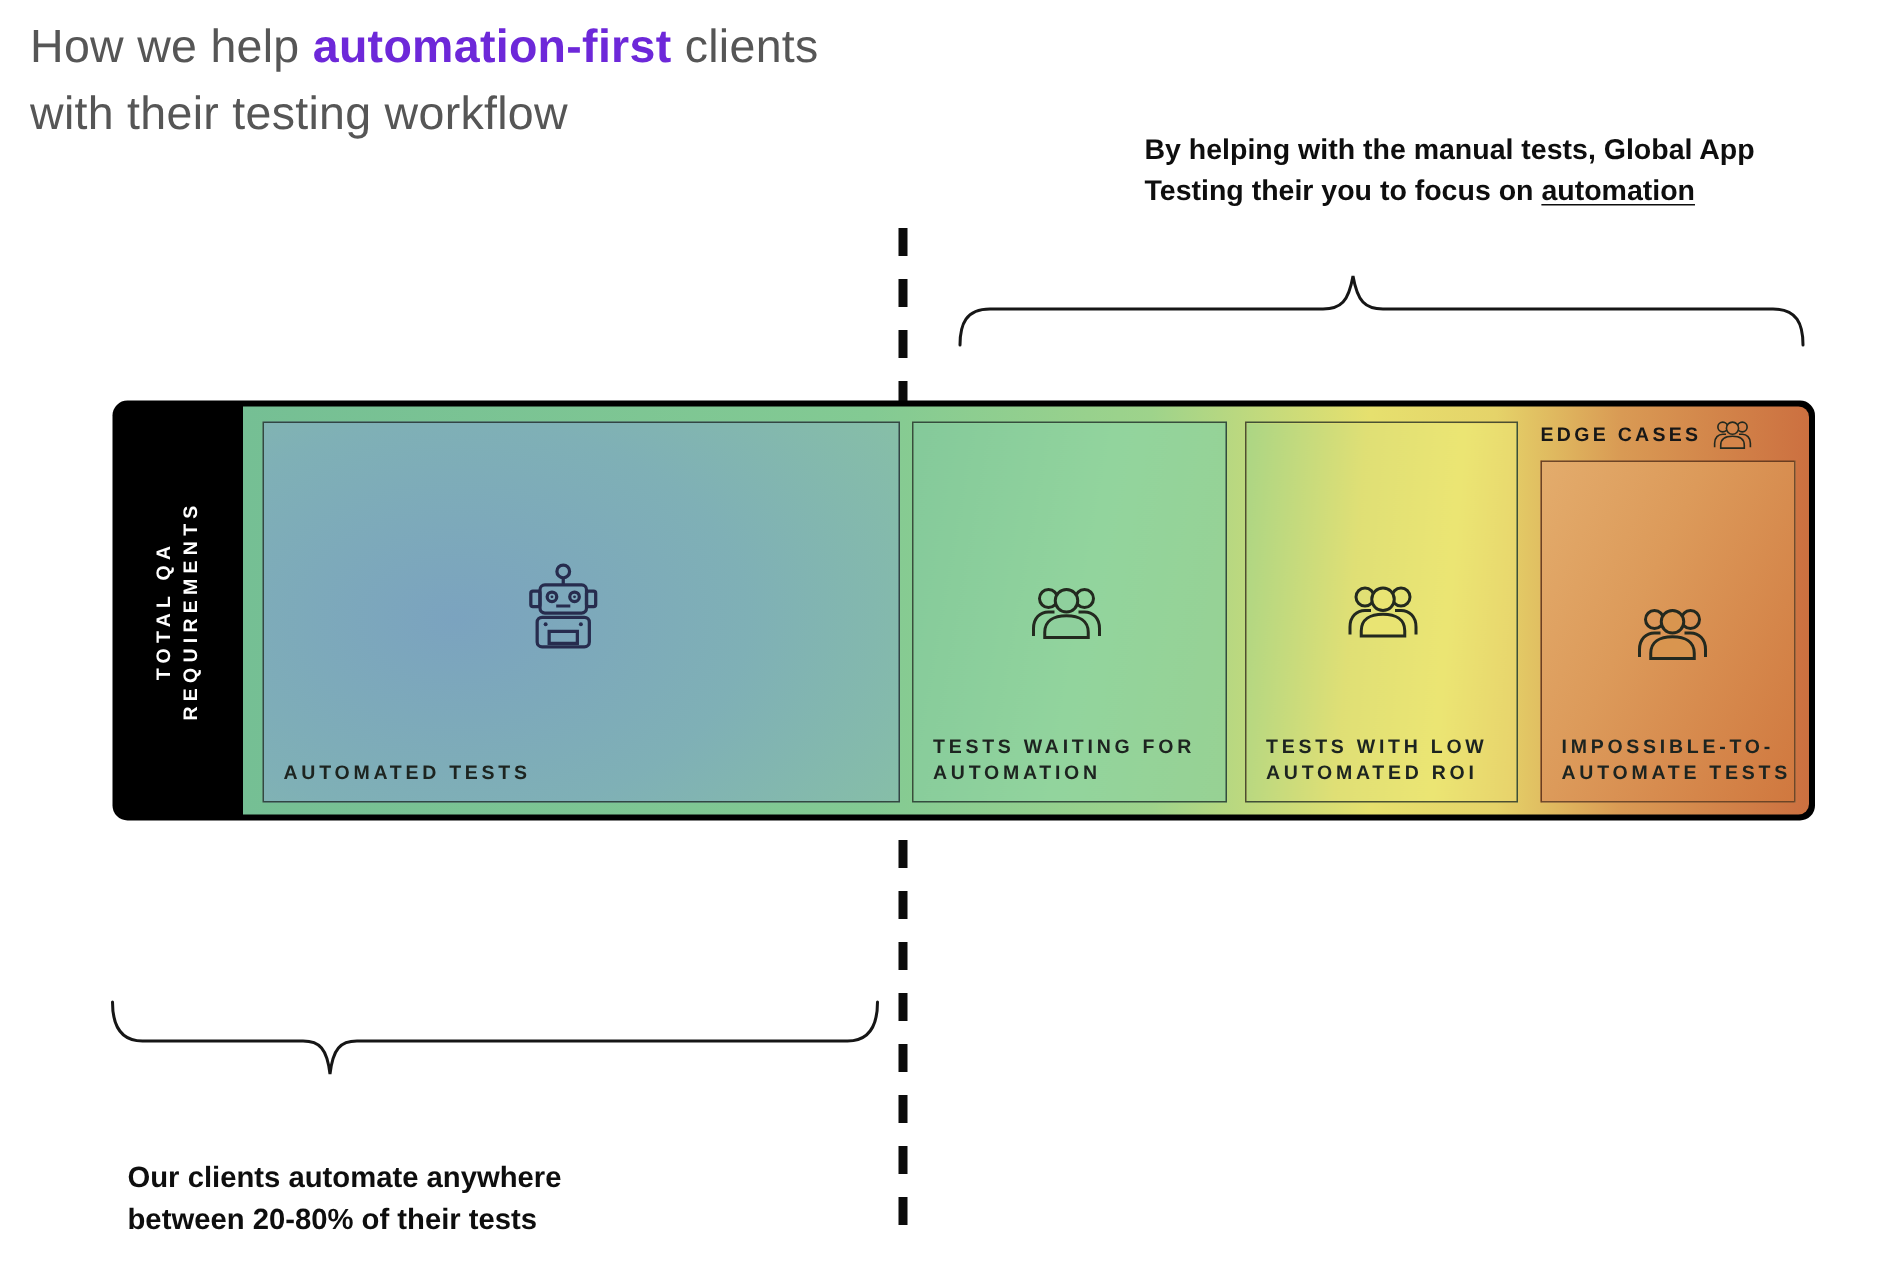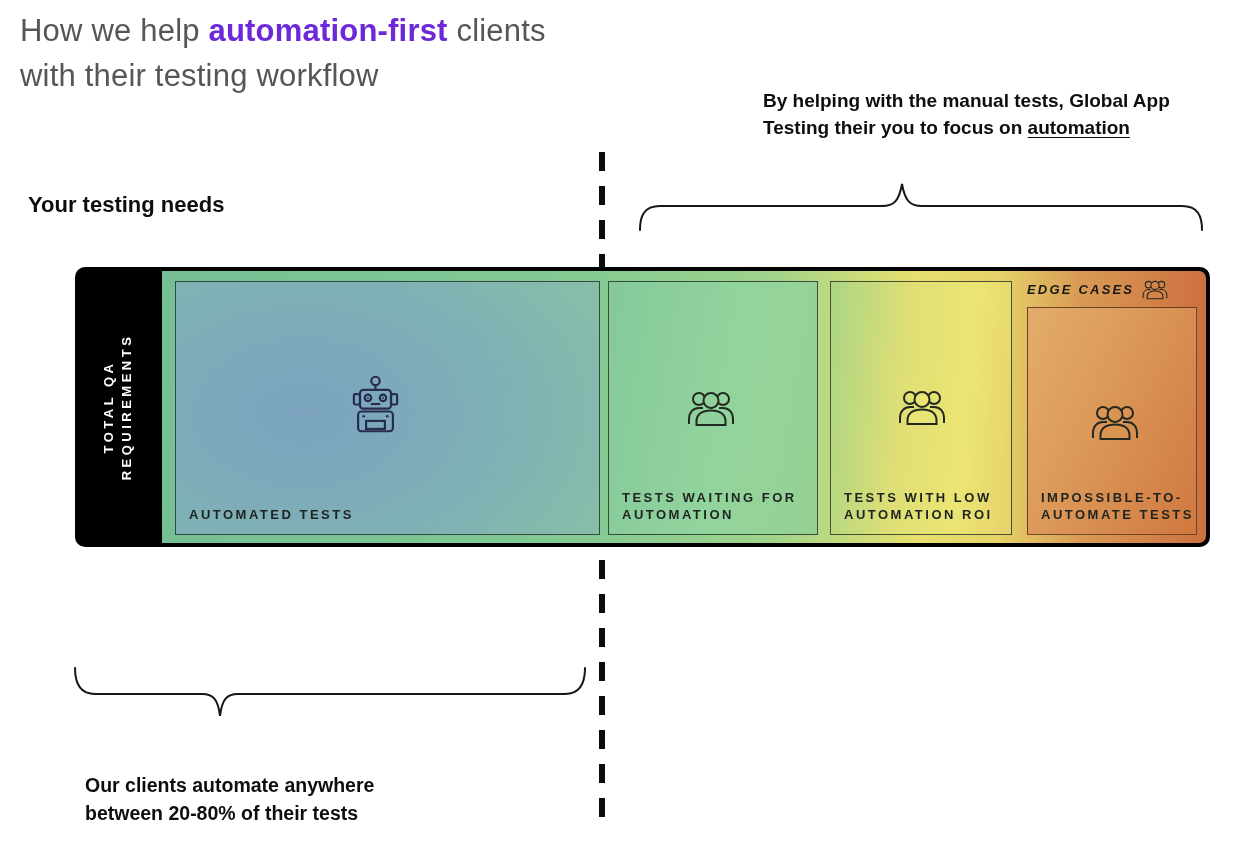--- a/index.html
+++ b/index.html
@@ -58,21 +58,21 @@
     position:absolute;left:13px;bottom:11px;
     font-size:13px;font-weight:700;letter-spacing:2.5px;color:#1d2420;line-height:17px;
   }
   .box-icon{position:absolute;}
   .robot-pos{left:176px;top:92px;}
   .people2{left:78px;top:105px;}
   .people3{left:67px;top:104px;}
   .people4{left:63px;top:93px;}
   .edge-row{
     position:absolute;left:865px;top:5px;width:141px;height:26px;
-    display:flex;align-items:center;justify-content:space-between;font-style:italic;
+    display:flex;align-items:center;justify-content:space-between;
   }
   .edge-label{font-size:13px;font-weight:700;letter-spacing:2.2px;color:#171717;}
   .robot-icon *{stroke:#272c4e;stroke-width:2.3;fill:none;}
   .robot-icon .dot{fill:#272c4e;stroke:none;}
   .people-icon *{stroke:#23291f;stroke-width:2;fill:none;}
   .people-icon .front{fill:var(--fill,#9acb9b);}
   .bottom-note{
     position:absolute;left:85px;top:758px;
     font-size:19.5px;font-weight:700;color:#0e0e0e;line-height:28px;margin-top:13px;
   }
@@ -85,21 +85,20 @@
   <div class="title">
     <div><span>How we help </span><strong>automation-first</strong><span> clients</span></div>
     <div>with their testing workflow</div>
   </div>
 
   <div class="top-note">
     <div>By helping with the manual tests, Global App</div>
     <div><span>Testing their you to focus on </span><span class="u">automation</span></div>
   </div>
 
-  <div class="your-needs">Your testing needs</div>
 
   <div class="dashed"></div>
 
   <svg class="brace" style="left:636px;top:176px;" width="570" height="60" viewBox="0 0 570 60">
     <path d="M4 54 C4 40 8 30 24 30 L246 30 C258 30 263 25 266 8 C269 25 274 30 286 30 L546 30 C562 30 566 40 566 54"></path>
   </svg>
 
   <svg class="brace" style="left:72px;top:664px;" width="516" height="58" viewBox="0 0 516 58">
     <path d="M3 4 C3 18 7 30 23 30 L130 30 C141 30 146 35 148 52 C150 35 155 30 166 30 L493 30 C509 30 513 18 513 4"></path>
   </svg>
@@ -155,21 +154,21 @@
         <svg class="box-icon people3 people-icon" style="--fill:#e9e473;" width="48" height="42" viewBox="0 0 48 42">
           <circle cx="12" cy="12" r="6"></circle>
           <path d="M2 37 L2 32 C2 25 6.5 21 12 21 L16 21"></path>
           <circle cx="36" cy="12" r="6"></circle>
           <path d="M46 37 L46 32 C46 25 41.5 21 36 21 L32 21"></path>
           <circle class="front" cx="24" cy="13.5" r="7.5"></circle>
           <path class="front" d="M9.5 38 L9.5 34.5 C9.5 27 15.5 23.5 24 23.5 C32.5 23.5 38.5 27 38.5 34.5 L38.5 38 Z"></path>
         </svg>
         <div class="box-label">
           <div>TESTS WITH LOW</div>
-          <div>AUTOMATION ROI</div>
+          <div>AUTOMATED ROI</div>
         </div>
       </div>
 
       <div class="edge-row">
         <span class="edge-label">EDGE CASES</span>
         <svg class="people-icon" style="--fill:#d5854a;" width="26" height="23" viewBox="0 0 48 42">
           <circle cx="12" cy="12" r="6"></circle>
           <path d="M2 37 L2 32 C2 25 6.5 21 12 21 L16 21"></path>
           <circle cx="36" cy="12" r="6"></circle>
           <path d="M46 37 L46 32 C46 25 41.5 21 36 21 L32 21"></path>

